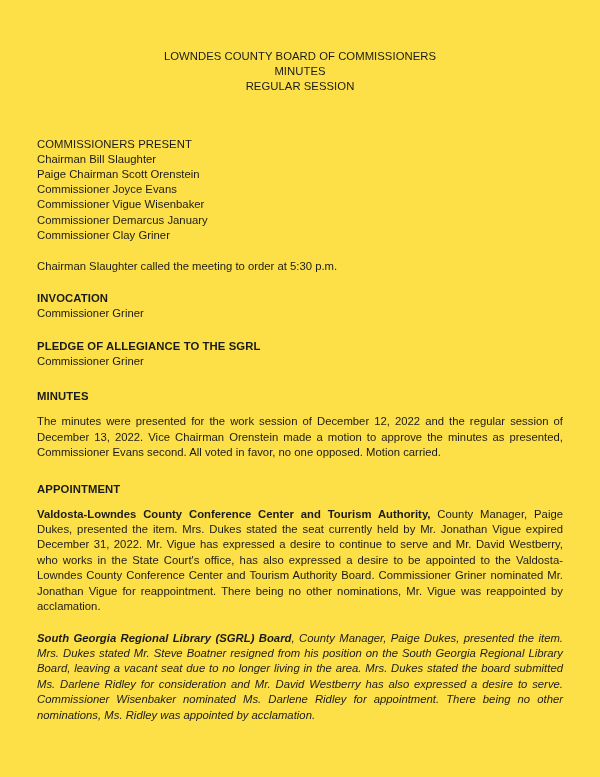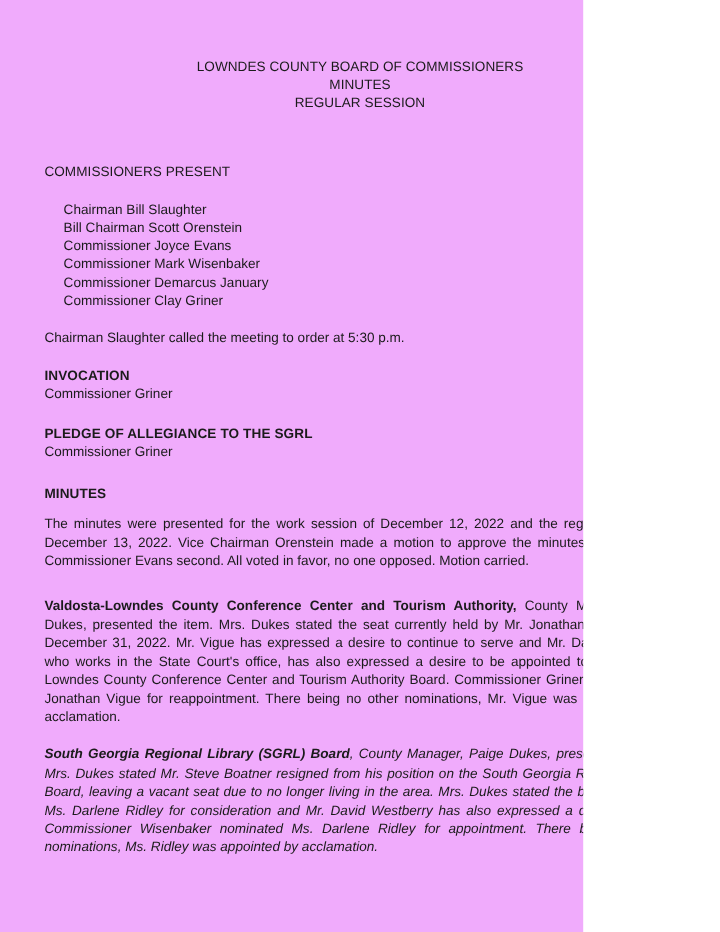--- a/index.html
+++ b/index.html
@@ -13,23 +13,23 @@
     position: relative;
     font-family: "Liberation Sans", sans-serif;
     color: #1b1b1b;
     -webkit-font-smoothing: antialiased;
   }
 
   .page {
     position: absolute;
     left: 0;
     top: 0;
-    width: 486px;
+    width: 600px;
     height: 777px;
-    background: #f0abfc;
+    background: #fde047;
     overflow: hidden;
   }
 
   
   .content {
     position: absolute;
     left: 37px;
     top: 0;
     width: 526px;
   }
@@ -48,21 +48,21 @@
   .block-present {
     margin-top: 42px;
   }
   .present-heading {
     font-size: 11.3px;
     line-height: 15.2px;
     letter-spacing: 0.05px;
   }
   .present-list {
     list-style: none;
-    margin: 16px;
+    margin: 0;
     padding: 0;
   }
   .present-list li {
     font-size: 11.3px;
     line-height: 15.2px;
     letter-spacing: 0.02px;
   }
 
   .call-order {
     margin-top: 16px;
@@ -111,23 +111,23 @@
     <div class="doc-header">
       <div class="hline">LOWNDES COUNTY BOARD OF COMMISSIONERS</div>
       <div class="hline">MINUTES</div>
       <div class="hline">REGULAR SESSION</div>
     </div>
 
     <div class="block-present">
       <div class="present-heading">COMMISSIONERS PRESENT</div>
       <ul class="present-list">
         <li>Chairman Bill Slaughter</li>
-        <li>Bill Chairman Scott Orenstein</li>
+        <li>Paige Chairman Scott Orenstein</li>
         <li>Commissioner Joyce Evans</li>
-        <li>Commissioner Mark Wisenbaker</li>
+        <li>Commissioner Vigue Wisenbaker</li>
         <li>Commissioner Demarcus January</li>
         <li>Commissioner Clay Griner</li>
       </ul>
     </div>
 
     <div class="call-order">Chairman Slaughter called the meeting to order at 5:30 p.m.</div>
 
     <div class="section">
       <div class="section-heading">INVOCATION</div>
       <div class="section-sub">Commissioner Griner</div>
@@ -137,20 +137,21 @@
       <div class="section-heading">PLEDGE OF ALLEGIANCE TO THE SGRL</div>
       <div class="section-sub">Commissioner Griner</div>
     </div>
 
     <div class="section section-gap-minutes">
       <div class="section-heading">MINUTES</div>
       <div class="body-para">The minutes were presented for the work session of December 12, 2022 and the regular session of December 13, 2022.  Vice Chairman Orenstein made a motion to approve the minutes as presented, Commissioner Evans second.  All voted in favor, no one opposed.  Motion carried.</div>
     </div>
 
     <div class="section section-gap-appt">
+      <div class="section-heading">APPOINTMENT</div>
 
       <p class="body-para tight">
         <span class="lead">Valdosta-Lowndes County Conference Center and Tourism Authority,</span><span> County Manager, Paige Dukes, presented the item.  Mrs. Dukes stated the seat currently held by Mr. Jonathan Vigue expired December 31, 2022.  Mr. Vigue has expressed a desire to continue to serve and Mr. David Westberry, who works in the State Court's office, has also expressed a desire to be appointed to the Valdosta-Lowndes County Conference Center and Tourism Authority Board.  Commissioner Griner nominated Mr. Jonathan Vigue for reappointment.  There being no other nominations, Mr. Vigue was reappointed by acclamation.</span>
       </p>
 
       <p class="body-para para-gap">
         <span class="lead">South Georgia Regional Library (SGRL) Board</span><span>, County Manager, Paige Dukes, presented the item.  Mrs. Dukes stated Mr. Steve Boatner resigned from his position on the South Georgia Regional Library Board, leaving a vacant seat due to no longer living in the area.  Mrs. Dukes stated the board submitted Ms. Darlene Ridley for consideration and Mr. David Westberry has also expressed a desire to serve.  Commissioner Wisenbaker nominated Ms. Darlene Ridley for appointment.  There being no other nominations, Ms. Ridley was appointed by acclamation.</span>
       </p>
     </div>
 

